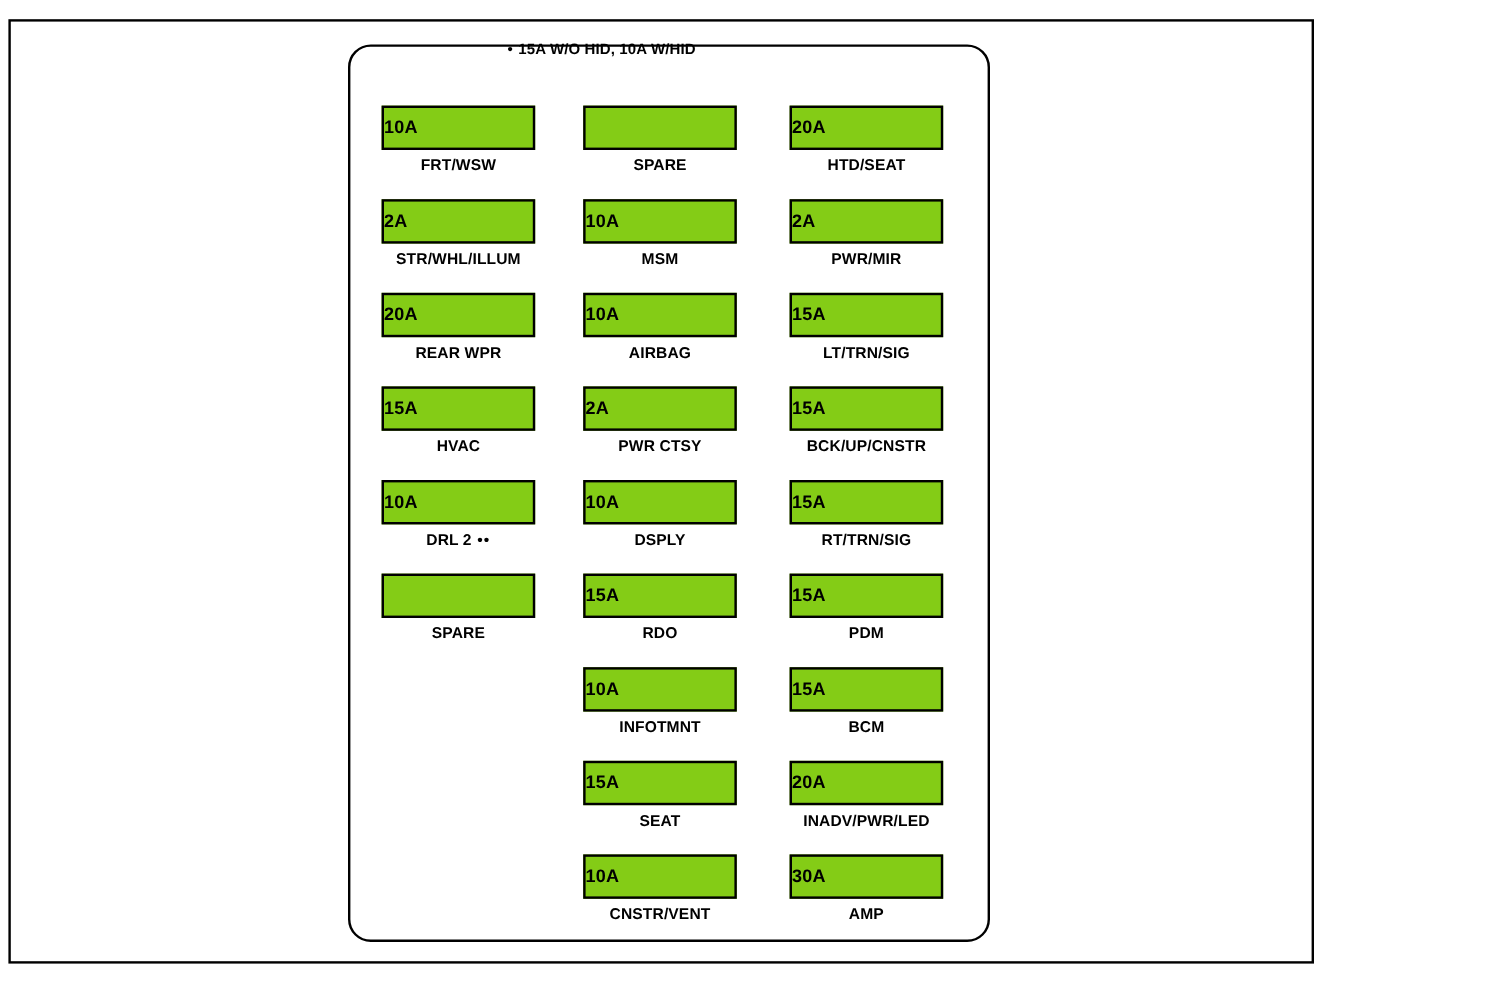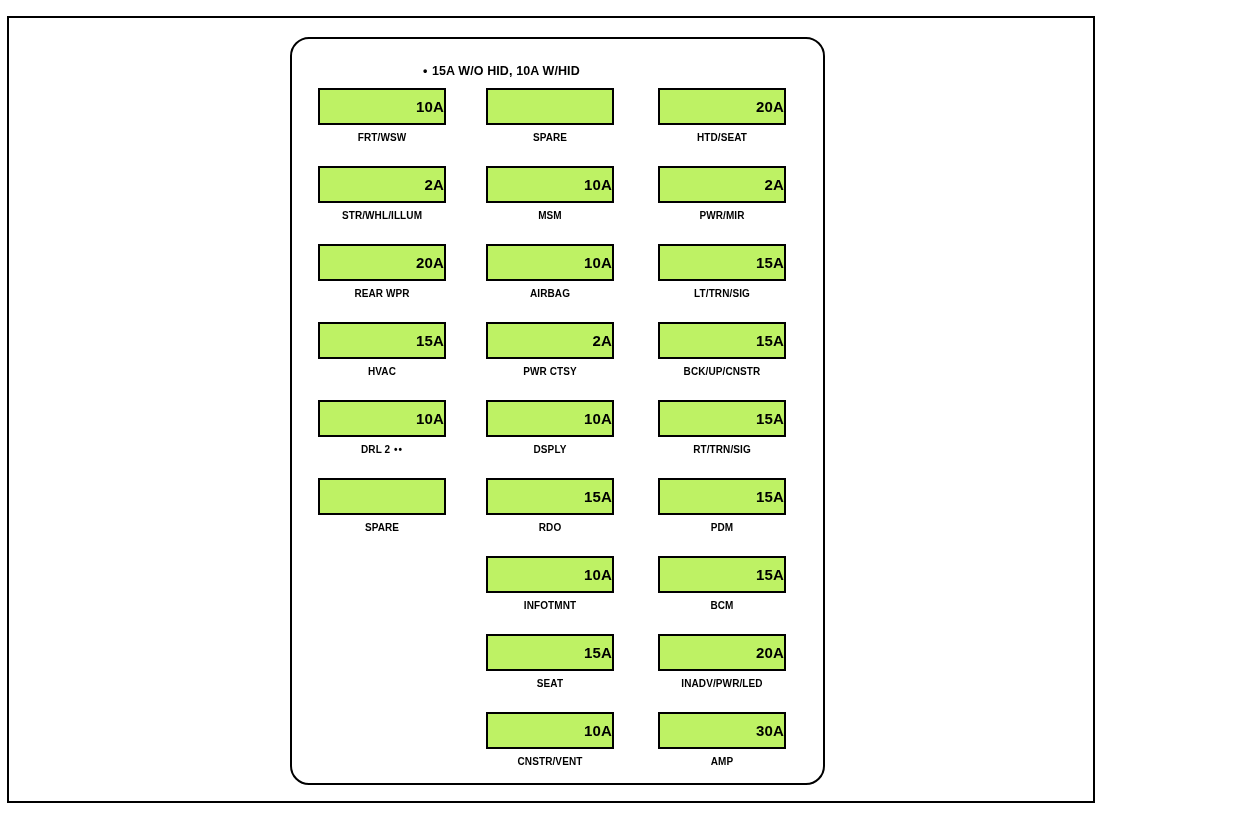--- a/index.html
+++ b/index.html
@@ -44,21 +44,21 @@
     border: 2.5px solid #000000;
     border-radius: 19px;
     box-sizing: border-box;
     background: #ffffff;
   }
 
   
   #panel-notes {
     position: absolute;
     left: 290px;
-    top: 64px;
+    top: 34px;
     width: 440px;
     text-align: left;
     padding-left: 133px;
     box-sizing: border-box;
   }
   .note-line {
     font-size: 12.5px;
     font-weight: bold;
     line-height: 15px;
     letter-spacing: 0.1px;
@@ -80,37 +80,37 @@
   .fuse-cell {
     height: 78px;
     position: relative;
   }
 
   .fuse-box {
     width: 128px;
     height: 37px;
     border: 2.5px solid #000000;
     box-sizing: border-box;
-    background: #bef264;
+    background: #84cc16;
     display: flex;
     align-items: center;
-    justify-content: flex-end;
+    justify-content: flex-start;
   }
 
   .fuse-rating {
     font-size: 15px;
     font-weight: bold;
     letter-spacing: 0.2px;
     line-height: 1;
   }
 
   .fuse-label {
     margin-top: 5px;
     text-align: center;
-    font-size: 10px;
+    font-size: 13px;
     font-weight: bold;
     letter-spacing: 0.1px;
     line-height: 16px;
     white-space: nowrap;
   }
 
   .bullet-mark {
     letter-spacing: 1px;
   }
 </style>

